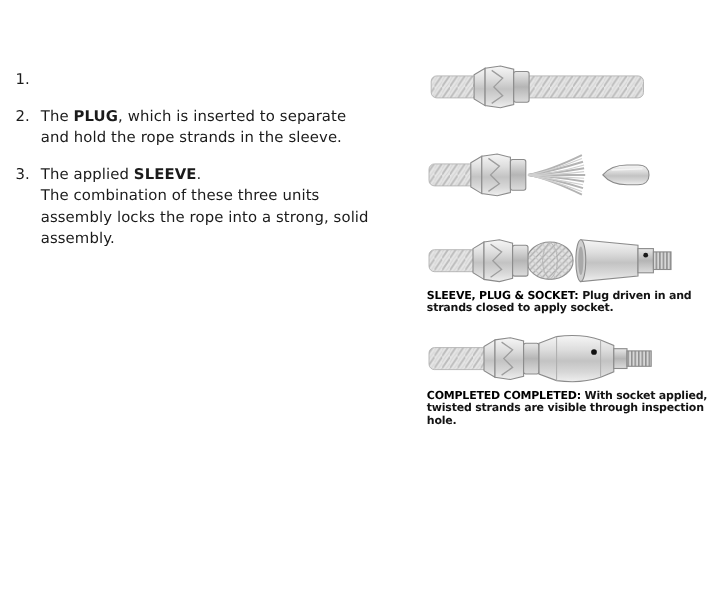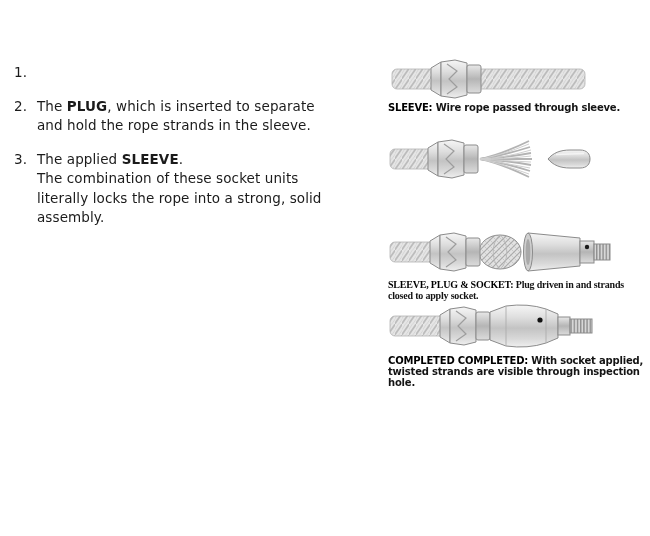--- a/index.html
+++ b/index.html
@@ -21,21 +21,21 @@
 
   
   figure{position:absolute;left:388px;width:258px;margin:0;padding:0;}
   figure svg{display:block;}
   .cap{display:block;color:#000;font-size:10px;line-height:11px;
        font-weight:700;letter-spacing:-0.2px;}
   .cl{font-weight:700;}
   .ct{font-weight:700;color:#141414;}
   #f1{top:57px;}  #f1 .cap{margin-top:1px;}
   #f2{top:137px;} #f2 .cap{margin-top:1px;}
-  #f3{top:228px;font-family:Liberation Serif, serif;} #f3 .cap{margin-top:5px;}
+  #f3{top:213px;} #f3 .cap{margin-top:5px;}
   #f4{top:302px;} #f4 .cap{margin-top:5px;}
   #f5{top:393px;} #f5 .cap{margin-top:11px;}
 </style>
 </head>
 <body>
 
 <div class="page">
 
   <svg width="0" height="0" style="position:absolute" aria-hidden="true">
     <defs>
@@ -77,33 +77,29 @@
   <div class="ilist">
     <div class="li">
       <span class="num">1.</span>
     </div>
     <div class="li">
       <span class="num">2.</span>
       <div class="itext"><span>The </span><b>PLUG</b><span>, which is inserted to separate and hold the rope strands in the sleeve.</span><div class="l2"></div></div>
     </div>
     <div class="li">
       <span class="num">3.</span>
-      <div class="itext"><span>The applied </span><b>SLEEVE</b><span>.</span><div class="l2">The combination of these socket units literally locks the rope into a strong, solid assembly.</div></div>
+      <div class="itext"><span>The applied </span><b>SLEEVE</b><span>.</span><div class="l2">The combination of these three units assembly locks the rope into a strong, solid assembly.</div></div>
     </div>
   </div>
 
   <figure id="f1">
     <svg width="210" height="44" viewBox="0 0 210 44">
       <rect x="4" y="12" width="193" height="20" rx="5" fill="url(#rope)" stroke="#b2b2b2" stroke-width="0.8"></rect>
       <use href="#sleeveShape" transform="translate(43,22)"></use>
     </svg>
-    <figcaption class="cap">
-      <span class="cl">SLEEVE:</span>
-      <span class="ct">Wire rope passed through sleeve.</span>
-    </figcaption>
   </figure>
 
   <figure id="f2">
     <svg width="216" height="44" viewBox="0 0 216 44">
       <rect x="2" y="12" width="42" height="20" rx="5" fill="url(#rope)" stroke="#b2b2b2" stroke-width="0.8"></rect>
       <g stroke="#b3b3b3" stroke-width="1.8" fill="none">
         <path d="M92,22 Q112,18 141,4"></path>
           <path d="M92,22 Q113,19 142,10"></path>
         <path d="M92,22 Q114,21 143,16"></path>
           <path d="M92,22 L144,22"></path>

